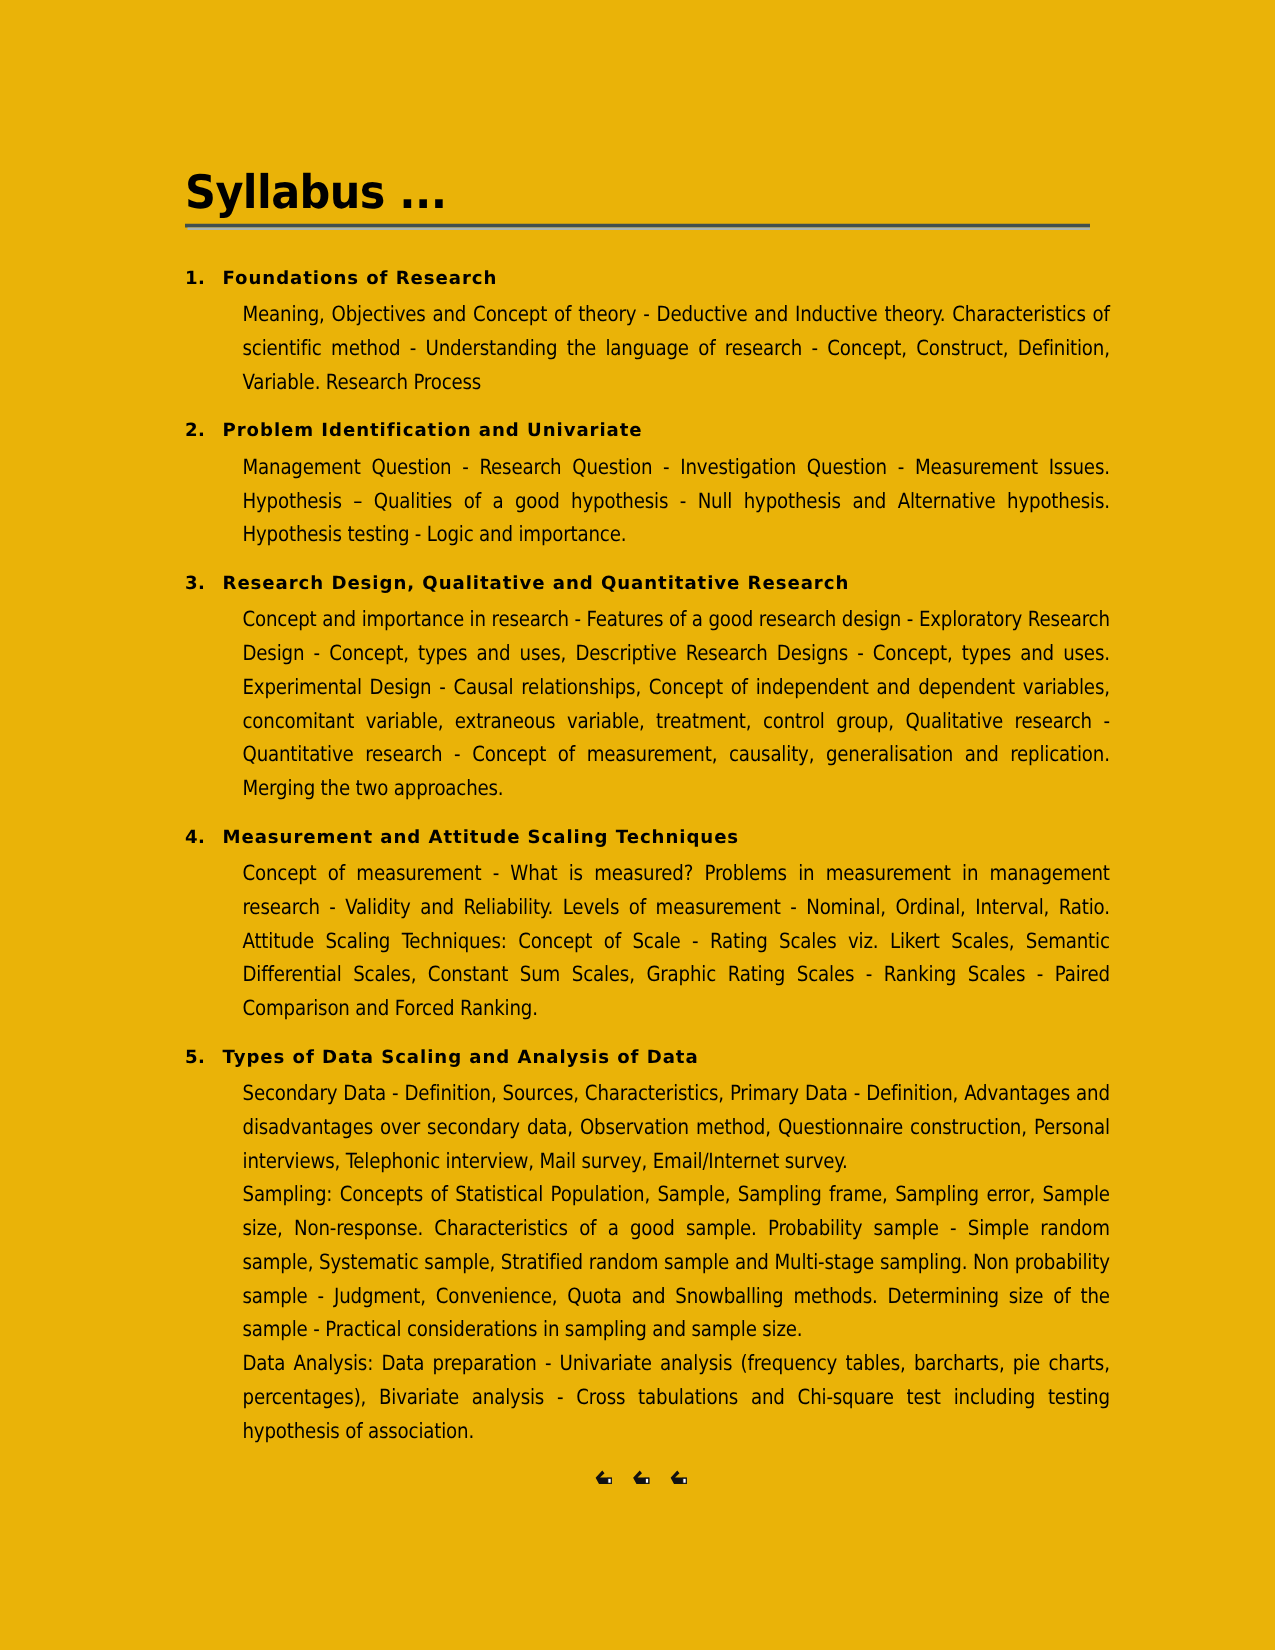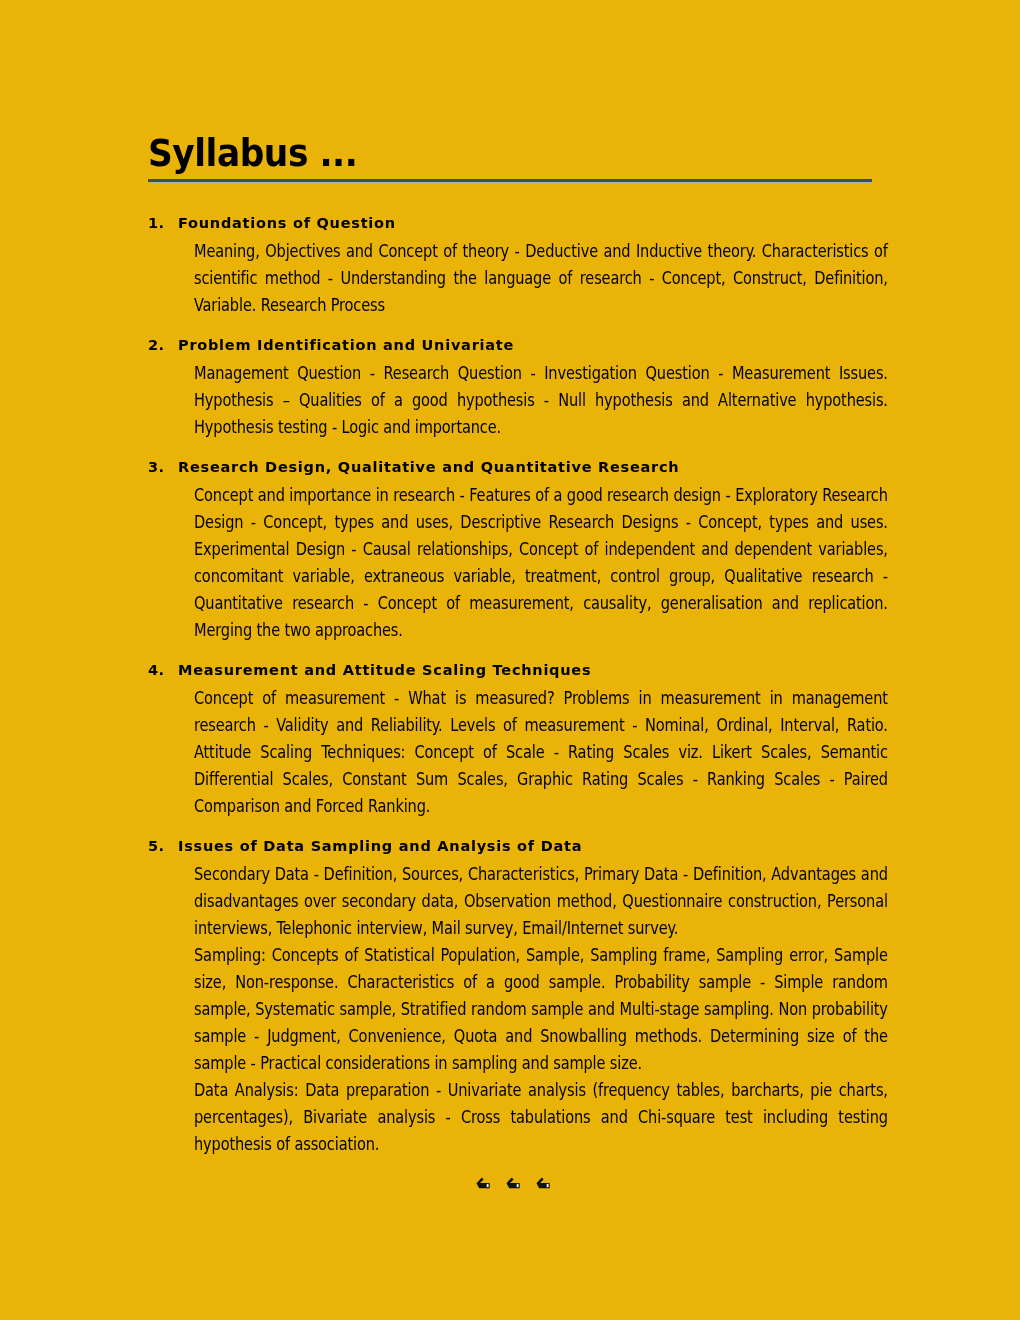--- a/index.html
+++ b/index.html
@@ -155,21 +155,21 @@
     <h1 class="doc-title">Syllabus ...</h1>
 
     <div class="title-rule">
       <div class="rule-main"></div>
       <div class="rule-shadow"></div>
     </div>
 
     <div class="section">
       <div class="section-heading">
         <span class="section-num">1.</span>
-        <span class="section-title-text">Foundations of Question</span>
+        <span class="section-title-text">Foundations of Research</span>
       </div>
       <div class="section-body">
         <p class="para">Meaning, Objectives and Concept of theory - Deductive and Inductive theory. Characteristics of scientific method - Understanding the language of research - Concept, Construct, Definition, Variable. Research Process</p>
       </div>
     </div>
 
     <div class="section">
       <div class="section-heading">
         <span class="section-num">2.</span>
         <span class="section-title-text">Problem Identification and Univariate</span>
@@ -195,21 +195,21 @@
         <span class="section-title-text">Measurement and Attitude Scaling Techniques</span>
       </div>
       <div class="section-body">
         <p class="para">Concept of measurement - What is measured? Problems in measurement in management research - Validity and Reliability. Levels of measurement - Nominal, Ordinal, Interval, Ratio. Attitude Scaling Techniques: Concept of Scale - Rating Scales viz. Likert Scales, Semantic Differential Scales, Constant Sum Scales, Graphic Rating Scales - Ranking Scales - Paired Comparison and Forced Ranking.</p>
       </div>
     </div>
 
     <div class="section">
       <div class="section-heading">
         <span class="section-num">5.</span>
-        <span class="section-title-text">Issues of Data Sampling and Analysis of Data</span>
+        <span class="section-title-text">Types of Data Scaling and Analysis of Data</span>
       </div>
       <div class="section-body">
         <p class="para">Secondary Data - Definition, Sources, Characteristics, Primary Data - Definition, Advantages and disadvantages over secondary data, Observation method, Questionnaire construction, Personal interviews, Telephonic interview, Mail survey, Email/Internet survey.</p>
         <p class="para">Sampling: Concepts of Statistical Population, Sample, Sampling frame, Sampling error, Sample size, Non-response. Characteristics of a good sample. Probability sample - Simple random sample, Systematic sample, Stratified random sample and Multi-stage sampling. Non probability sample - Judgment, Convenience, Quota and Snowballing methods. Determining size of the sample - Practical considerations in sampling and sample size.</p>
         <p class="para">Data Analysis: Data preparation - Univariate analysis (frequency tables, barcharts, pie charts, percentages), Bivariate analysis - Cross tabulations and Chi-square test including testing hypothesis of association.</p>
       </div>
     </div>
 
     <div class="ornament">
       <span class="orn-wrap">

